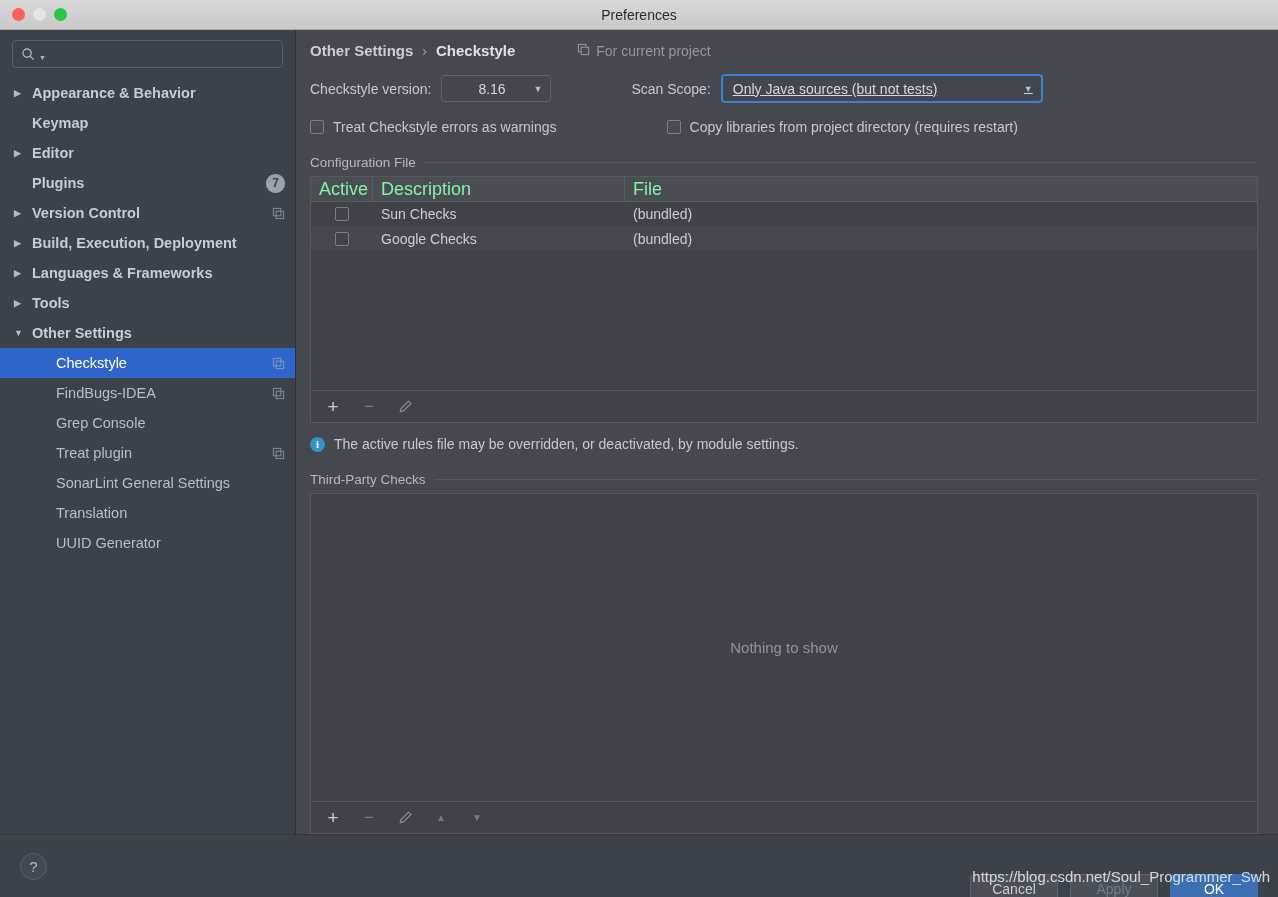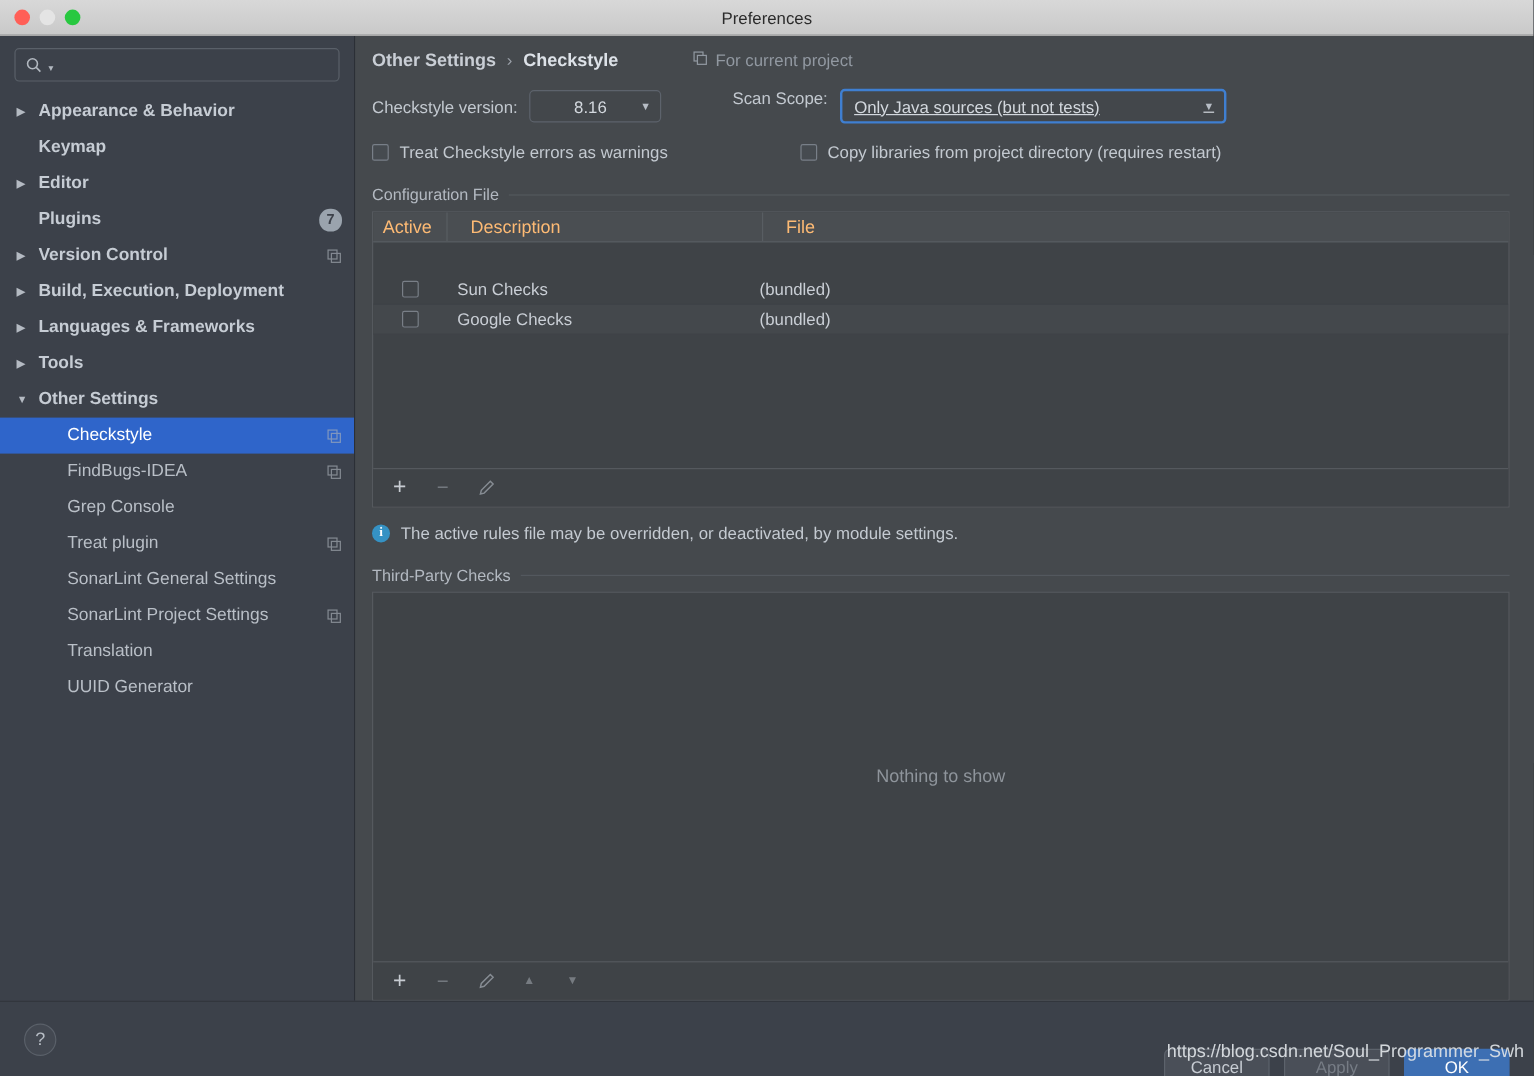--- a/index.html
+++ b/index.html
@@ -194,21 +194,21 @@
   }
   .combo.version { width: 110px; padding-left: 36px; }
   .combo.scope {
     width: 322px;
     border: 2px solid #3f7fd1;
     height: 29px;
     text-decoration: underline;
   }
   .caret { font-size: 9px; color: #b7bdc5; }
 
-  .scope-group { margin-left: 59px; display: flex; align-items: flex-start; }
+  .scope-group { margin-left: 80px; display: flex; align-items: center; }
 
   .check-row { display: flex; align-items: center; margin-top: 16px; font-size: 14px; color: #c3c9d0; }
   .cbx {
     width: 14px; height: 14px;
     border: 1px solid #787f88;
     border-radius: 2px;
     background: #464b50;
     margin-right: 9px;
     flex: 0 0 14px;
   }
@@ -235,31 +235,30 @@
     margin-top: 6px;
   }
   .panel.config { height: 247px; }
   .panel.third  { flex: 1 1 auto; min-height: 0; }
 
   .thead {
     display: flex;
     height: 25px;
     background: #4a4e52;
     border-bottom: 1px solid #585d62;
-    font-size: 15px;
-    color: #fdba74;
-    align-items: center;
-    gap: 11px;
+    font-size: 18px;
+    color: #86efac;
+    align-items: center;
   }
   .th { padding: 0 8px; height: 100%; display: flex; align-items: center; }
   .th.active { width: 62px; flex: 0 0 62px; border-right: 1px solid #585d62; justify-content: flex-start; }
   .th.desc   { width: 252px; flex: 0 0 252px; border-right: 1px solid #585d62; }
   .th.file   { flex: 1 1 auto; }
 
-  .tbody { flex: 1 1 auto; overflow: hidden; margin-top: 27px; }
+  .tbody { flex: 1 1 auto; overflow: hidden; }
   .trow {
     display: flex;
     height: 25px;
     align-items: center;
     font-size: 14px;
     color: #c9ced5;
     border-bottom: 1px solid #3f4347;
   }
   .trow.alt { background: #44484c; }
   .td { padding: 0 8px; display: flex; align-items: center; height: 100%; }
@@ -476,29 +475,20 @@
             <span class="tree-label">Treat plugin</span>
             <span class="mod-icon">
               <svg width="13" height="13" viewBox="0 0 14 14">
                 <rect x="1.5" y="1.5" width="8" height="8" fill="none" stroke="#aab0b8" stroke-width="1.1"></rect>
                 <rect x="4.5" y="4.5" width="8" height="8" fill="none" stroke="#aab0b8" stroke-width="1.1"></rect>
               </svg>
             </span>
           </div>
           <div class="tree-row child">
             <span class="tree-label">SonarLint General Settings</span>
-          </div>
-          <div class="tree-row child">
-            <span class="tree-label">SonarLint Project Settings</span>
-            <span class="mod-icon">
-              <svg width="13" height="13" viewBox="0 0 14 14">
-                <rect x="1.5" y="1.5" width="8" height="8" fill="none" stroke="#aab0b8" stroke-width="1.1"></rect>
-                <rect x="4.5" y="4.5" width="8" height="8" fill="none" stroke="#aab0b8" stroke-width="1.1"></rect>
-              </svg>
-            </span>
           </div>
           <div class="tree-row child">
             <span class="tree-label">Translation</span>
           </div>
           <div class="tree-row child">
             <span class="tree-label">UUID Generator</span>
           </div>
         </div>
     </div>
 

